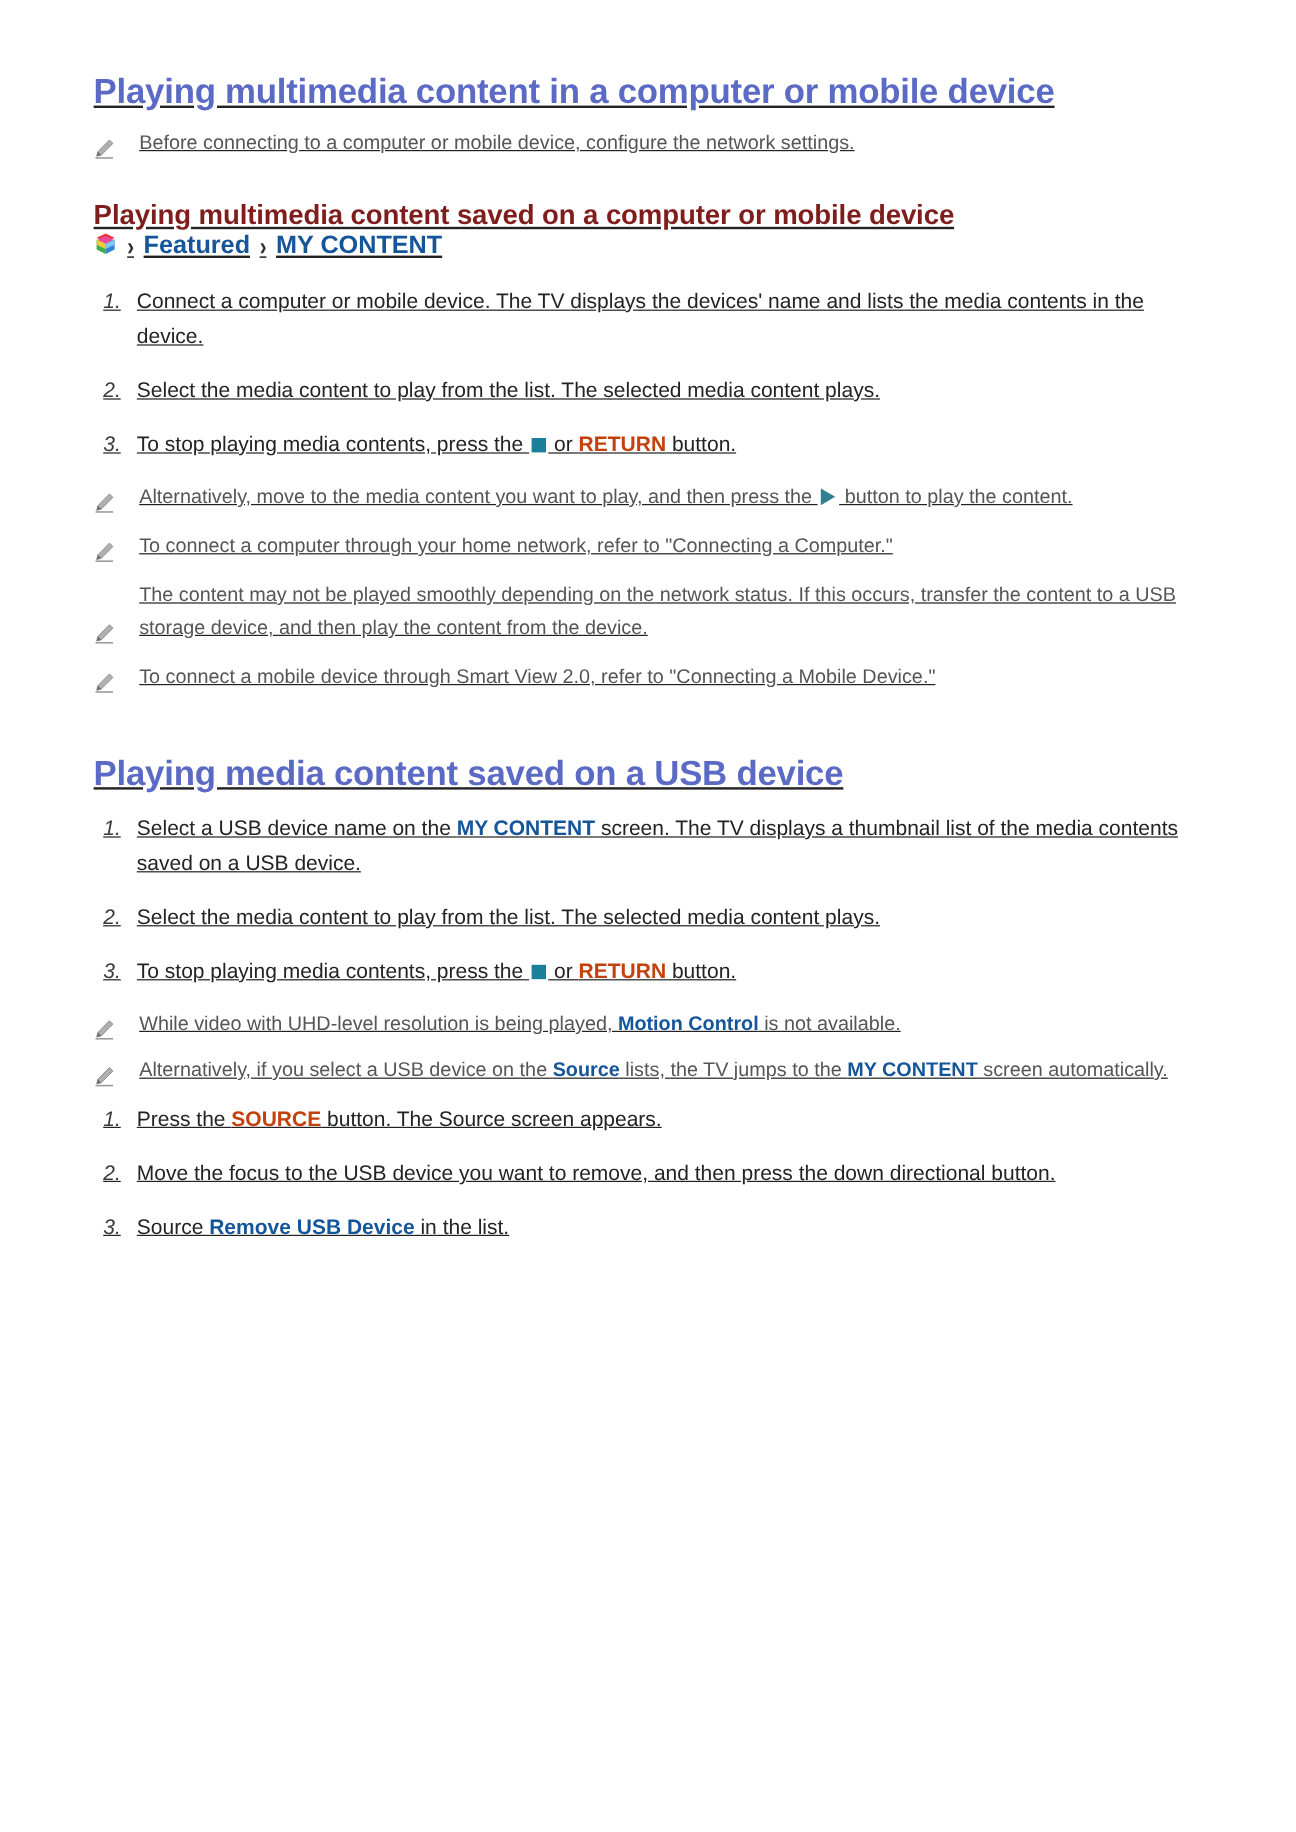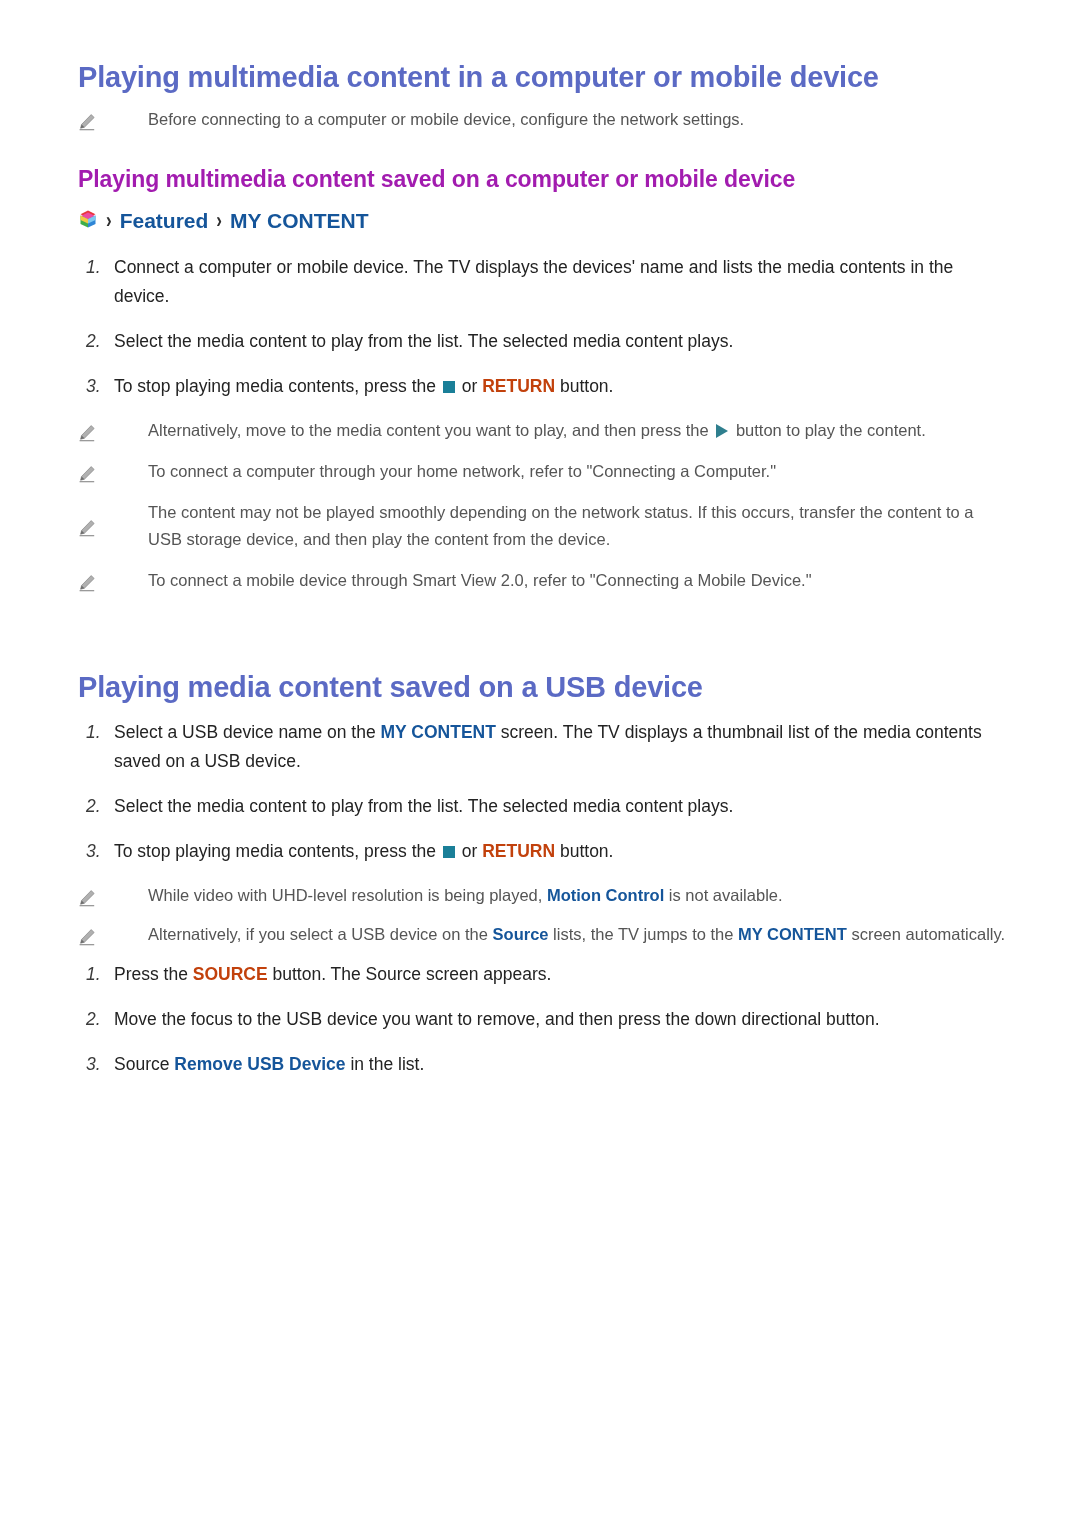--- a/index.html
+++ b/index.html
@@ -13,41 +13,42 @@
     font-family: "Liberation Sans", sans-serif;
     color: #222222;
     -webkit-font-smoothing: antialiased;
   }
   .page {
     position: relative;
     width: 1068px;
     height: 1527px;
     box-sizing: border-box;
     padding: 60px 62px 0 78px;
+    text-decoration: underline;
   }
 
   
   h1.h-major {
     font-size: 29px;
     line-height: 34px;
     font-weight: bold;
     color: #5b6ac4;
     margin: 0 0 12px 0;
     letter-spacing: -0.2px;
   }
   h1.h-major.second {
-    margin-top: 76px;
+    margin-top: 50px;
     margin-bottom: 14px;
   }
   h2.h-sub {
     font-size: 23px;
     line-height: 28px;
     font-weight: bold;
-    color: #a21caf;
-    margin: 32px 0 16px 0;
+    color: #7f1d1d;
+    margin: 32px 0 0 0;
     letter-spacing: -0.1px;
   }
   h3.h-small {
     font-size: 20px;
     line-height: 25px;
     font-weight: bold;
     color: #8089ce;
     margin: 46px 0 18px 0;
   }
 
@@ -120,26 +121,25 @@
   }
 
   
   ul.notes {
     list-style: none;
     margin: 16px 0 0 0;
     padding: 0;
   }
   ul.notes > li {
     display: flex;
-    align-items: center;
+    align-items: flex-end;
     margin: 0 0 14px 0;
     font-size: 16.5px;
     line-height: 27px;
     color: #555555;
-    gap: 32px;
   }
   ul.notes.tight > li { margin-bottom: 12px; }
   .note-icon {
     flex: none;
     width: 38px;
     padding-top: 4px;
     display: flex;
     justify-content: flex-start;
   }
   .note-body {

